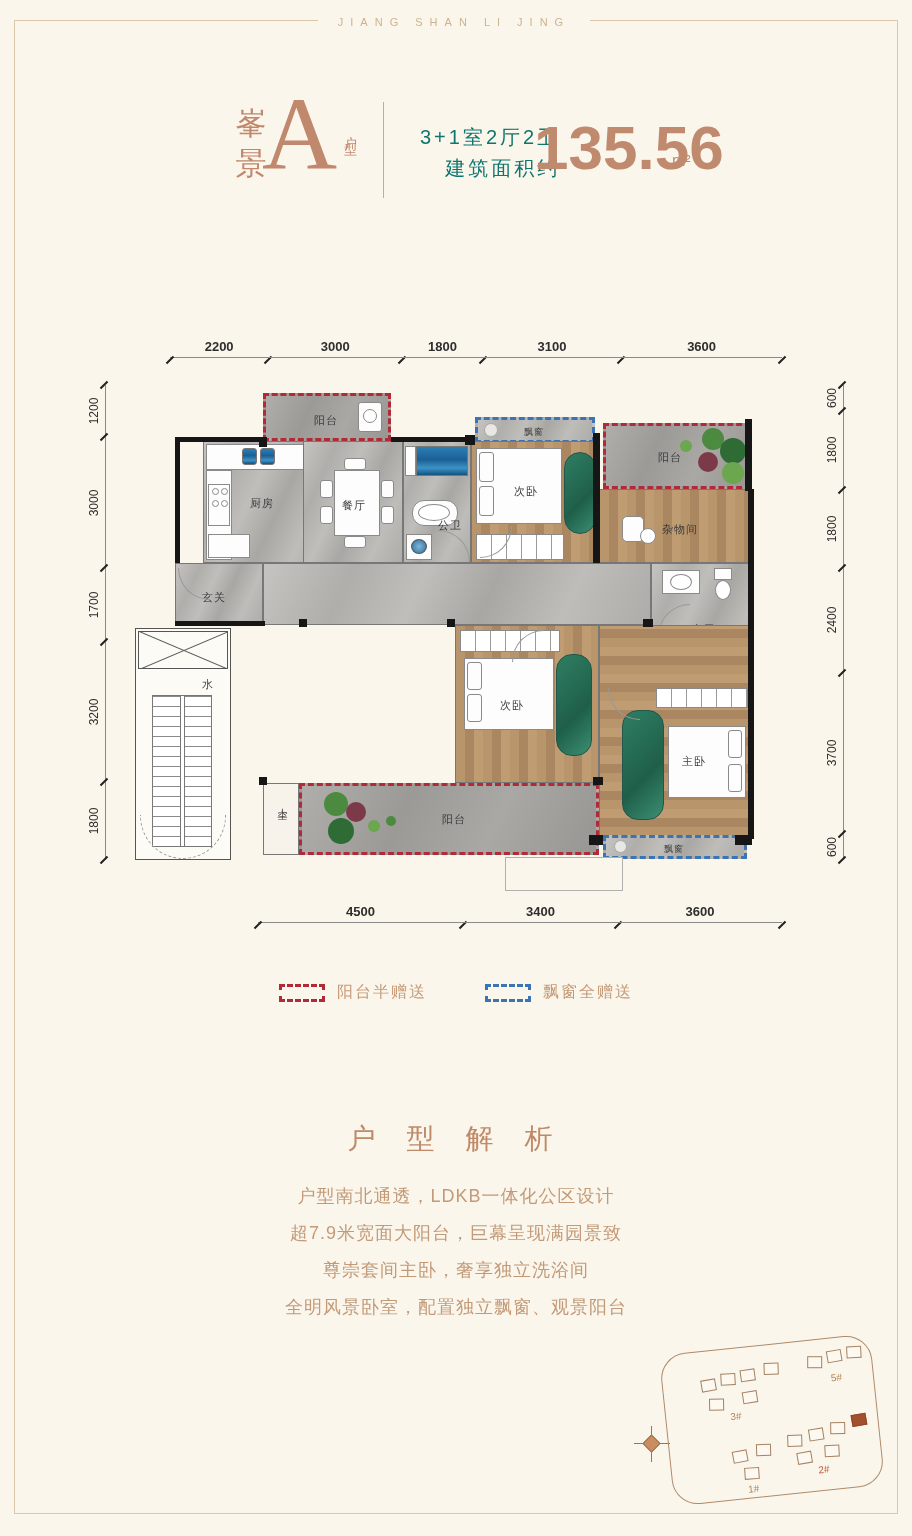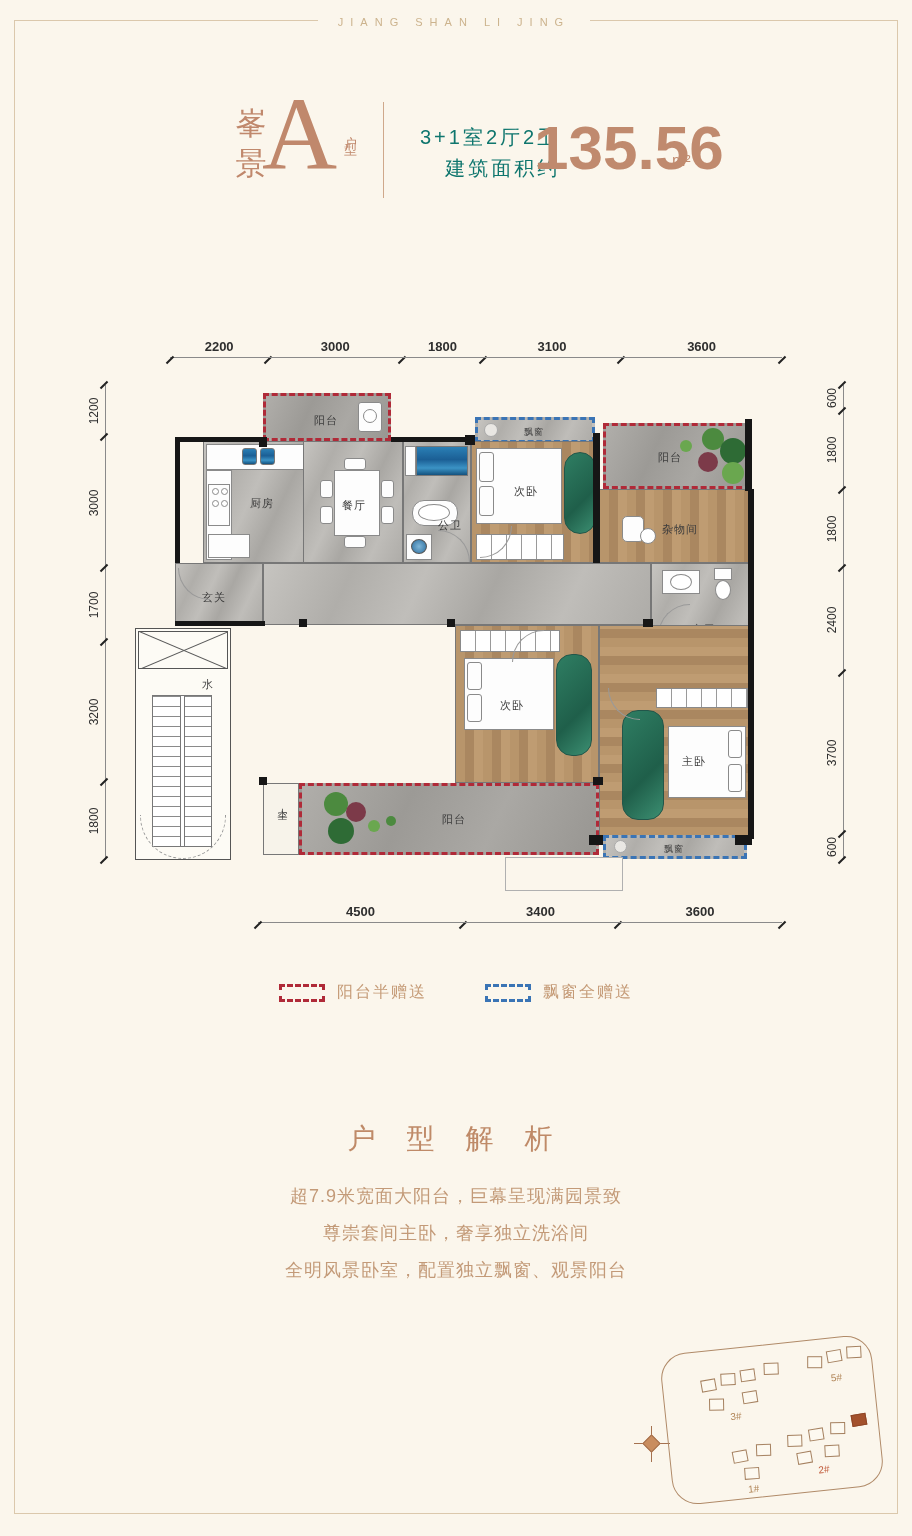--- a/index.html
+++ b/index.html
@@ -342,20 +342,21 @@
       <span>阳台半赠送</span>
     </div>
     <div class="leg">
       <div class="legbox blue-dash"></div>
       <span>飘窗全赠送</span>
     </div>
   </div>
 
   <h2 class="an-title">户 型 解 析</h2>
   <div class="an-body">
+    <div>户型南北通透，LDKB一体化公区设计</div>
     <div>超7.9米宽面大阳台，巨幕呈现满园景致</div>
     <div>尊崇套间主卧，奢享独立洗浴间</div>
     <div>全明风景卧室，配置独立飘窗、观景阳台</div>
   </div>
 
   <div id="siteplan">
     <div class="comp">
       <div class="h"></div>
       <div class="v"></div>
       <div class="d"></div>

